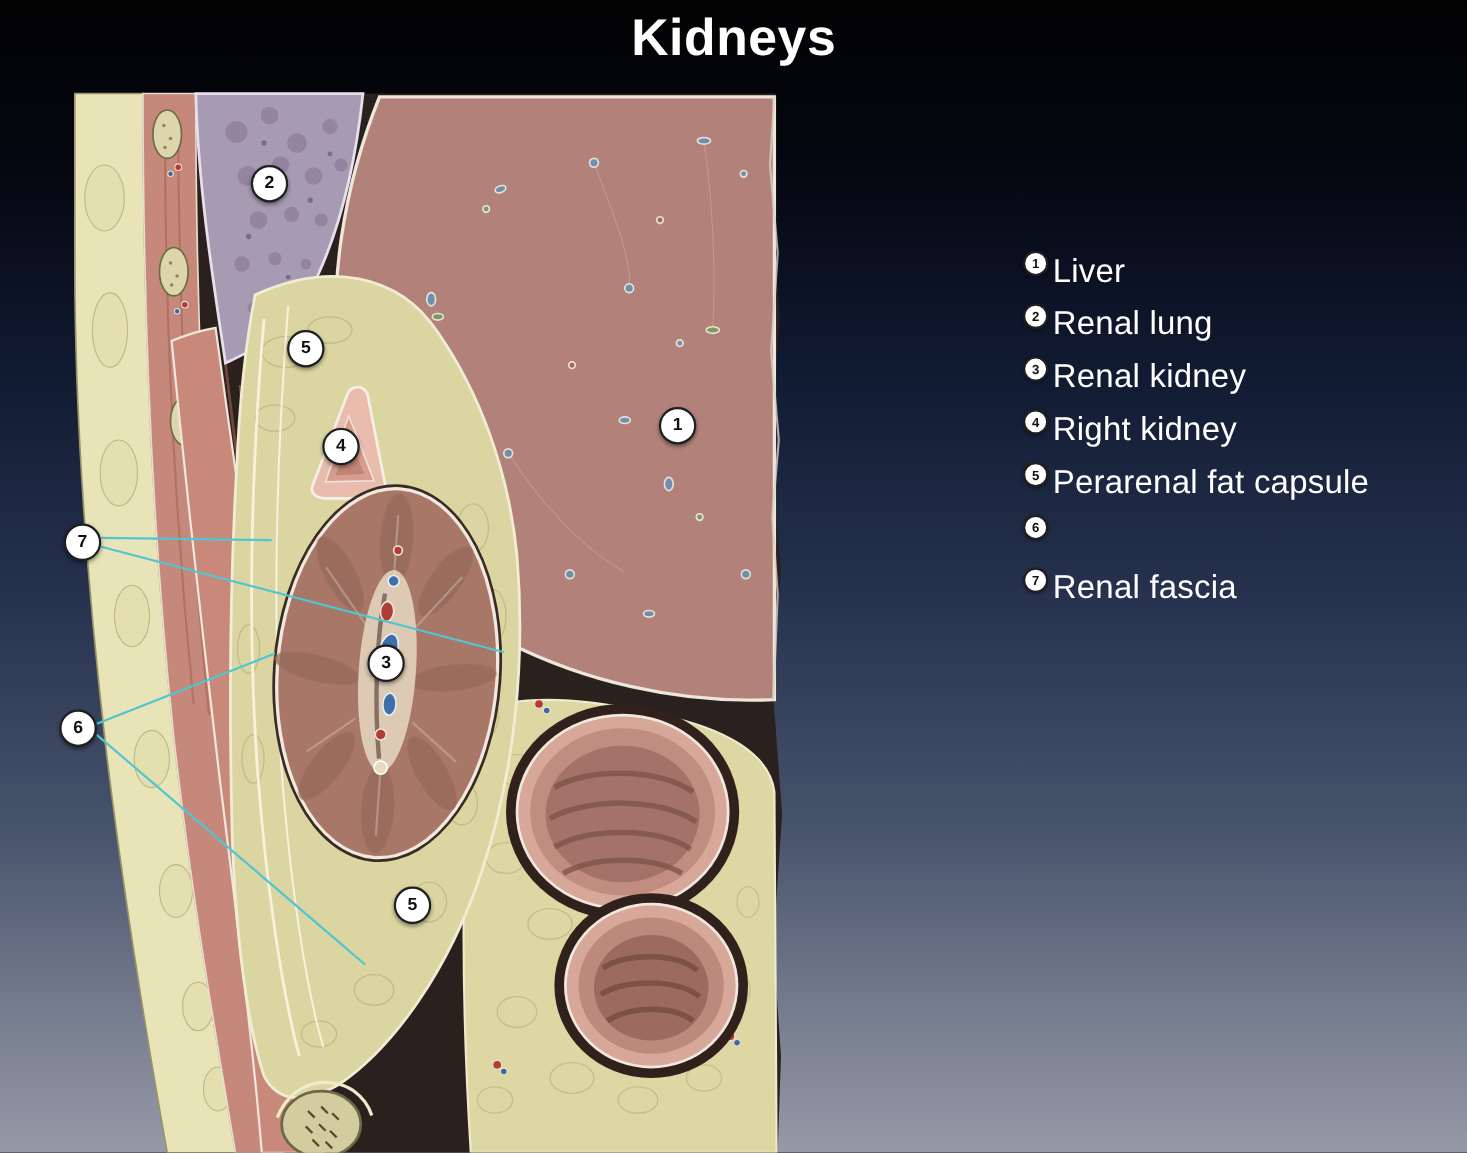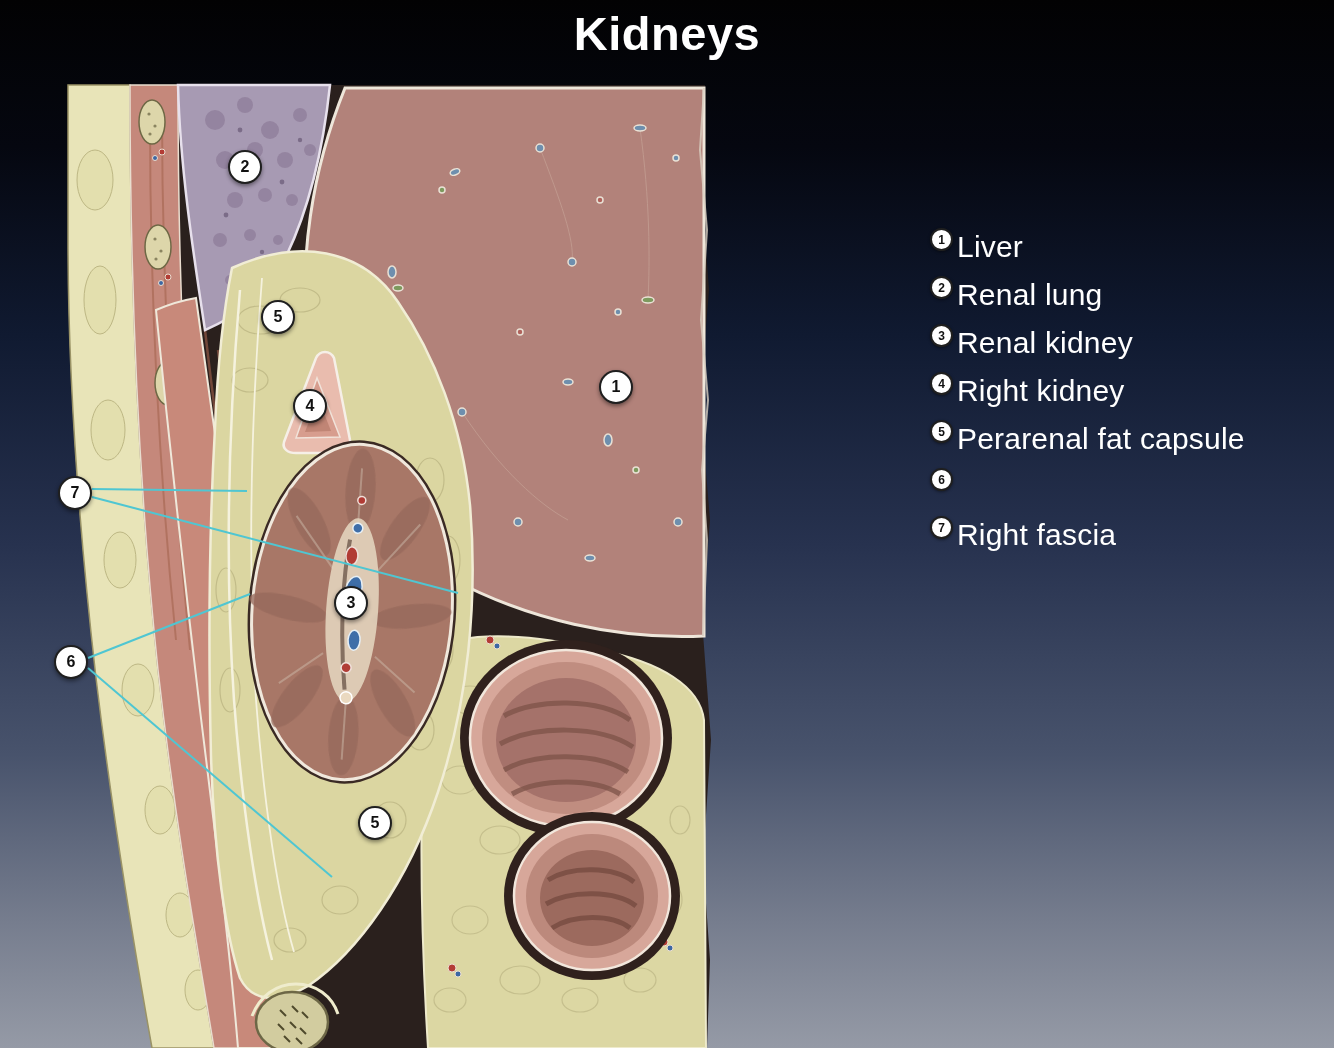--- a/index.html
+++ b/index.html
@@ -355,17 +355,17 @@
     </li>
     <li class="legend-item">
       <span class="legend-num">5</span>
       <span class="legend-label">Perarenal fat capsule</span>
     </li>
     <li class="legend-item">
       <span class="legend-num">6</span>
     </li>
     <li class="legend-item">
       <span class="legend-num">7</span>
-      <span class="legend-label">Right fascia</span>
+      <span class="legend-label">Renal fascia</span>
     </li>
   </ul>
 
 </div>
 
 </body></html>

